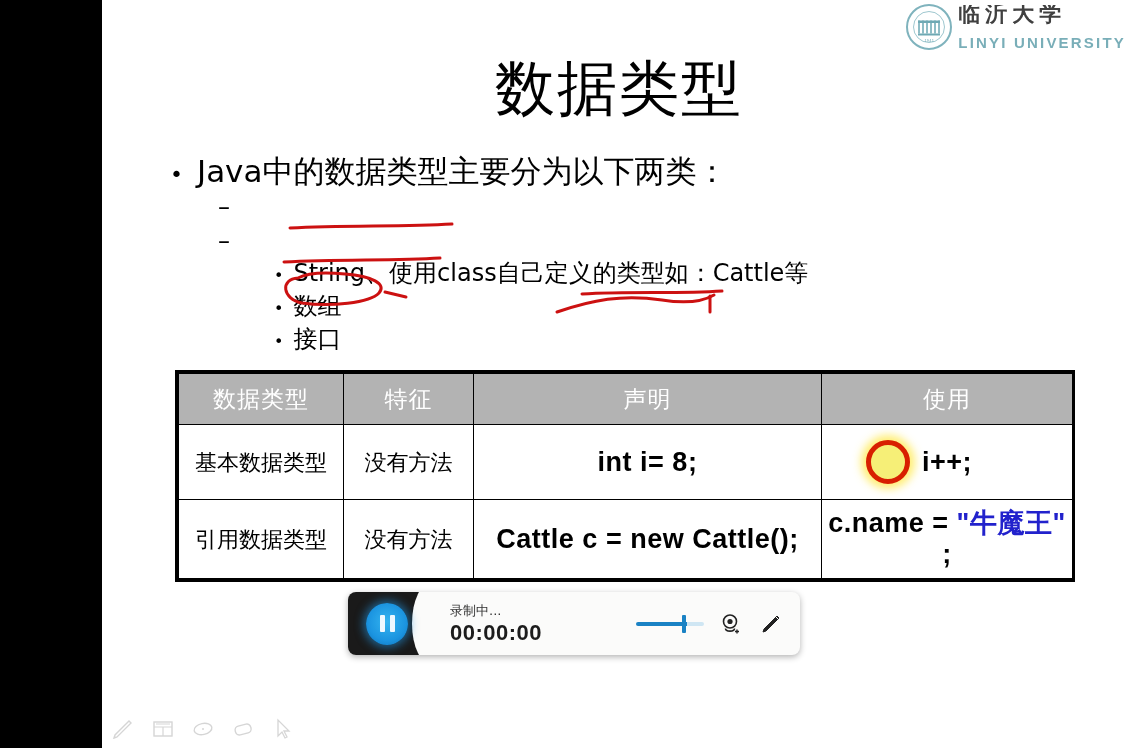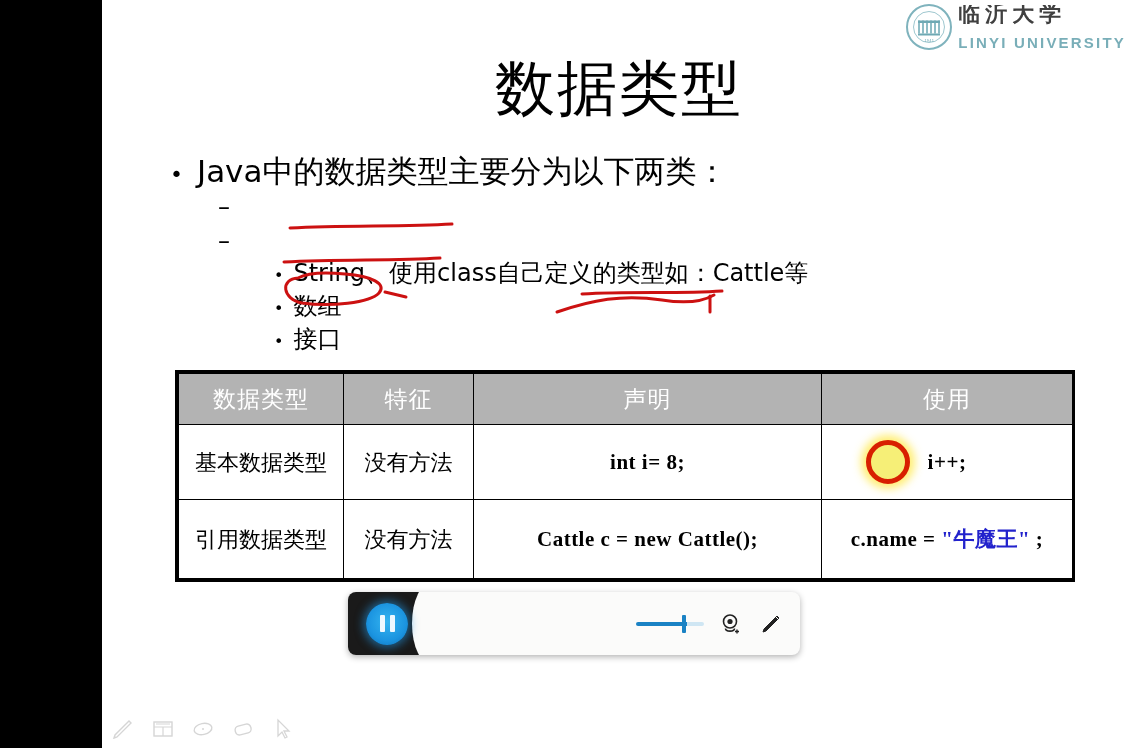--- a/index.html
+++ b/index.html
@@ -190,23 +190,23 @@
     height: 42px;
     letter-spacing: 1px;
   }
   table.dt tbody td {
     font-size: 22px;
     color: #000000;
     font-family: "DejaVu Sans", sans-serif;
     line-height: 31px;
   }
   table.dt tbody td.code {
-    font-family: Liberation Serif, serif;
+    font-family: Liberation Sans, sans-serif;
     font-weight: bold;
-    font-size: 21px;
+    font-size: 27px;
     letter-spacing: 0.5px;
   }
   .col1 { width: 165px; }
   .col2 { width: 130px; }
   .col3 { width: 348px; }
   .col4 { width: 251px; }
   .row1 td { height: 66px; margin-top: 36px; }
   .row2 td { height: 70px; }
   .strlit { color: #2222cc; }
 
@@ -444,20 +444,24 @@
 
   <div class="spot"></div>
 
   <div class="rec-bar">
     <div class="rec-pause-wrap">
       <div class="rec-pause">
         <i></i>
         <i></i>
       </div>
     </div>
+    <div class="rec-status">
+      <span class="rec-label">录制中...</span>
+      <span class="rec-time">00:00:00</span>
+    </div>
     <div class="rec-right">
       <div class="vol-slider">
         <div class="vol-track"></div>
         <div class="vol-thumb"></div>
       </div>
       <div class="icon-btn">
         <svg width="24" height="24" viewBox="0 0 24 24">
           <circle cx="11" cy="9.5" r="6.5" fill="none" stroke="#222" stroke-width="1.6"></circle>
           <circle cx="11" cy="9.5" r="2.6" fill="#222"></circle>
           <path d="M6.5 16.5 C 6.5 20, 15.5 20, 15.5 16.5" fill="none" stroke="#222" stroke-width="1.6"></path>

